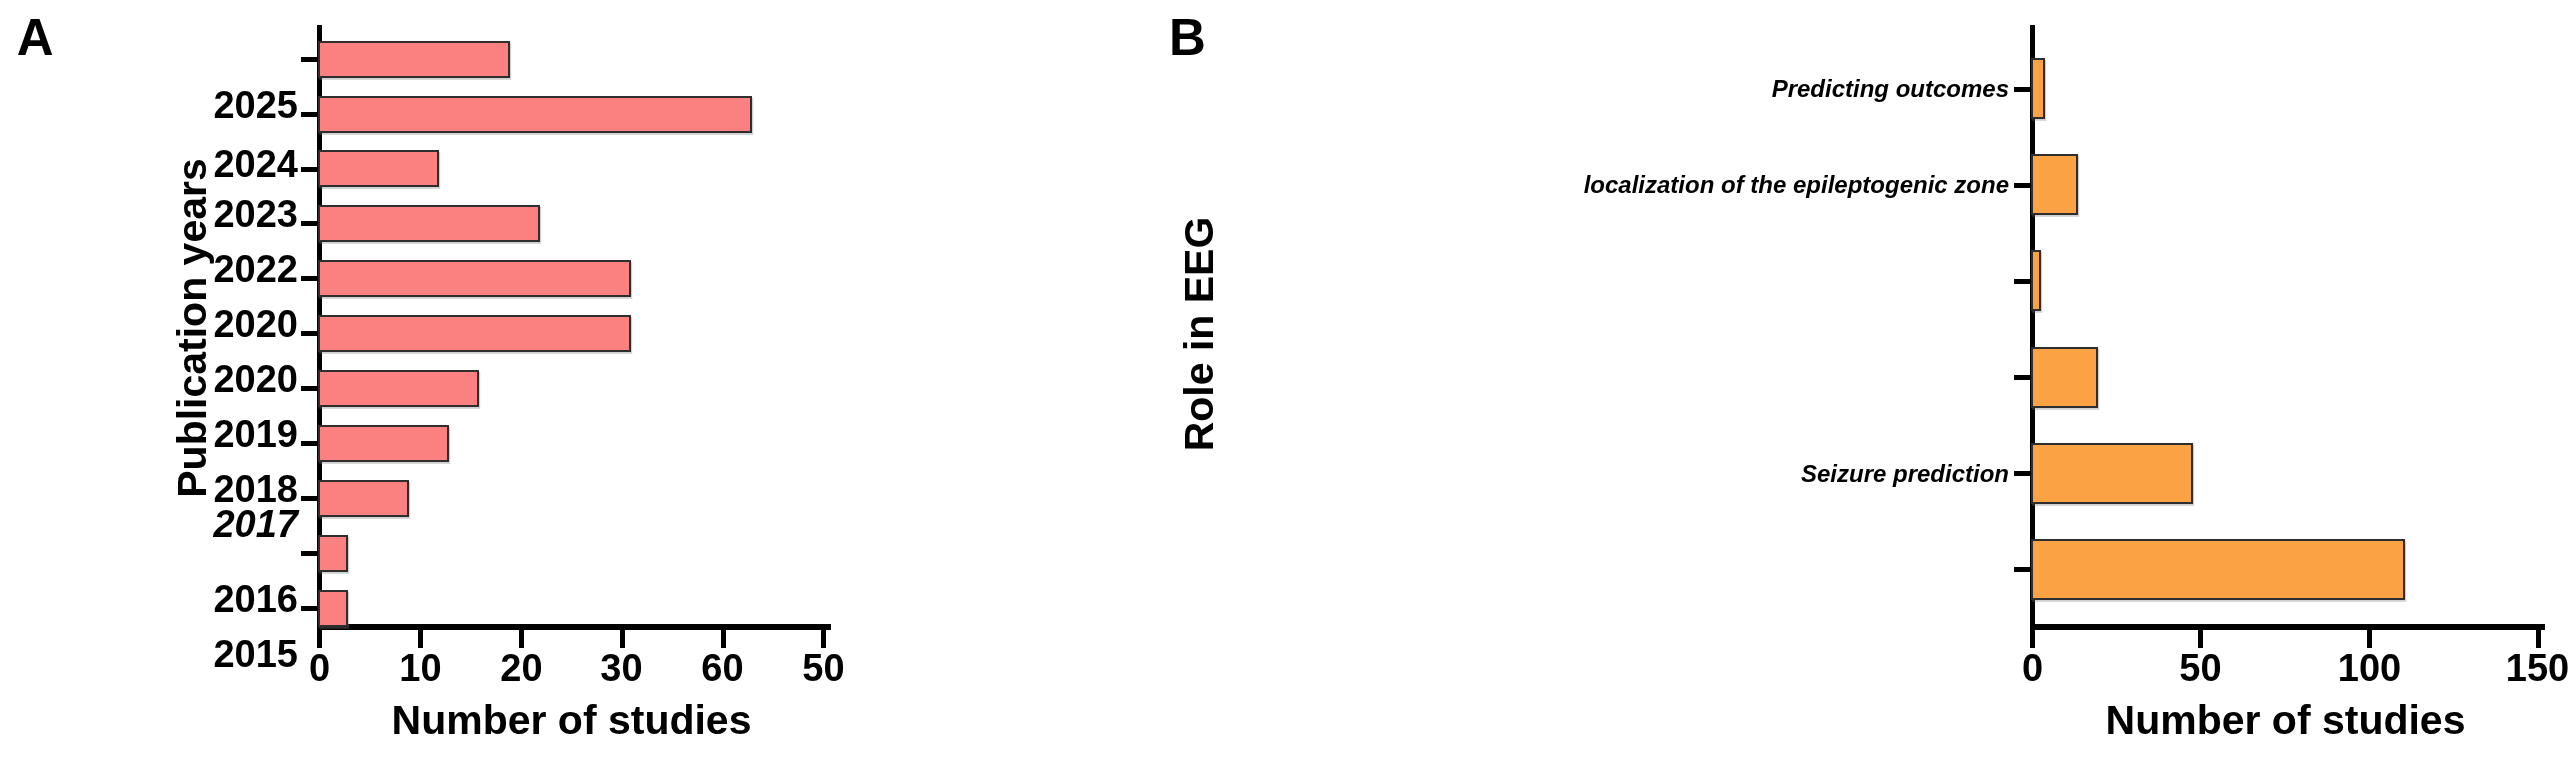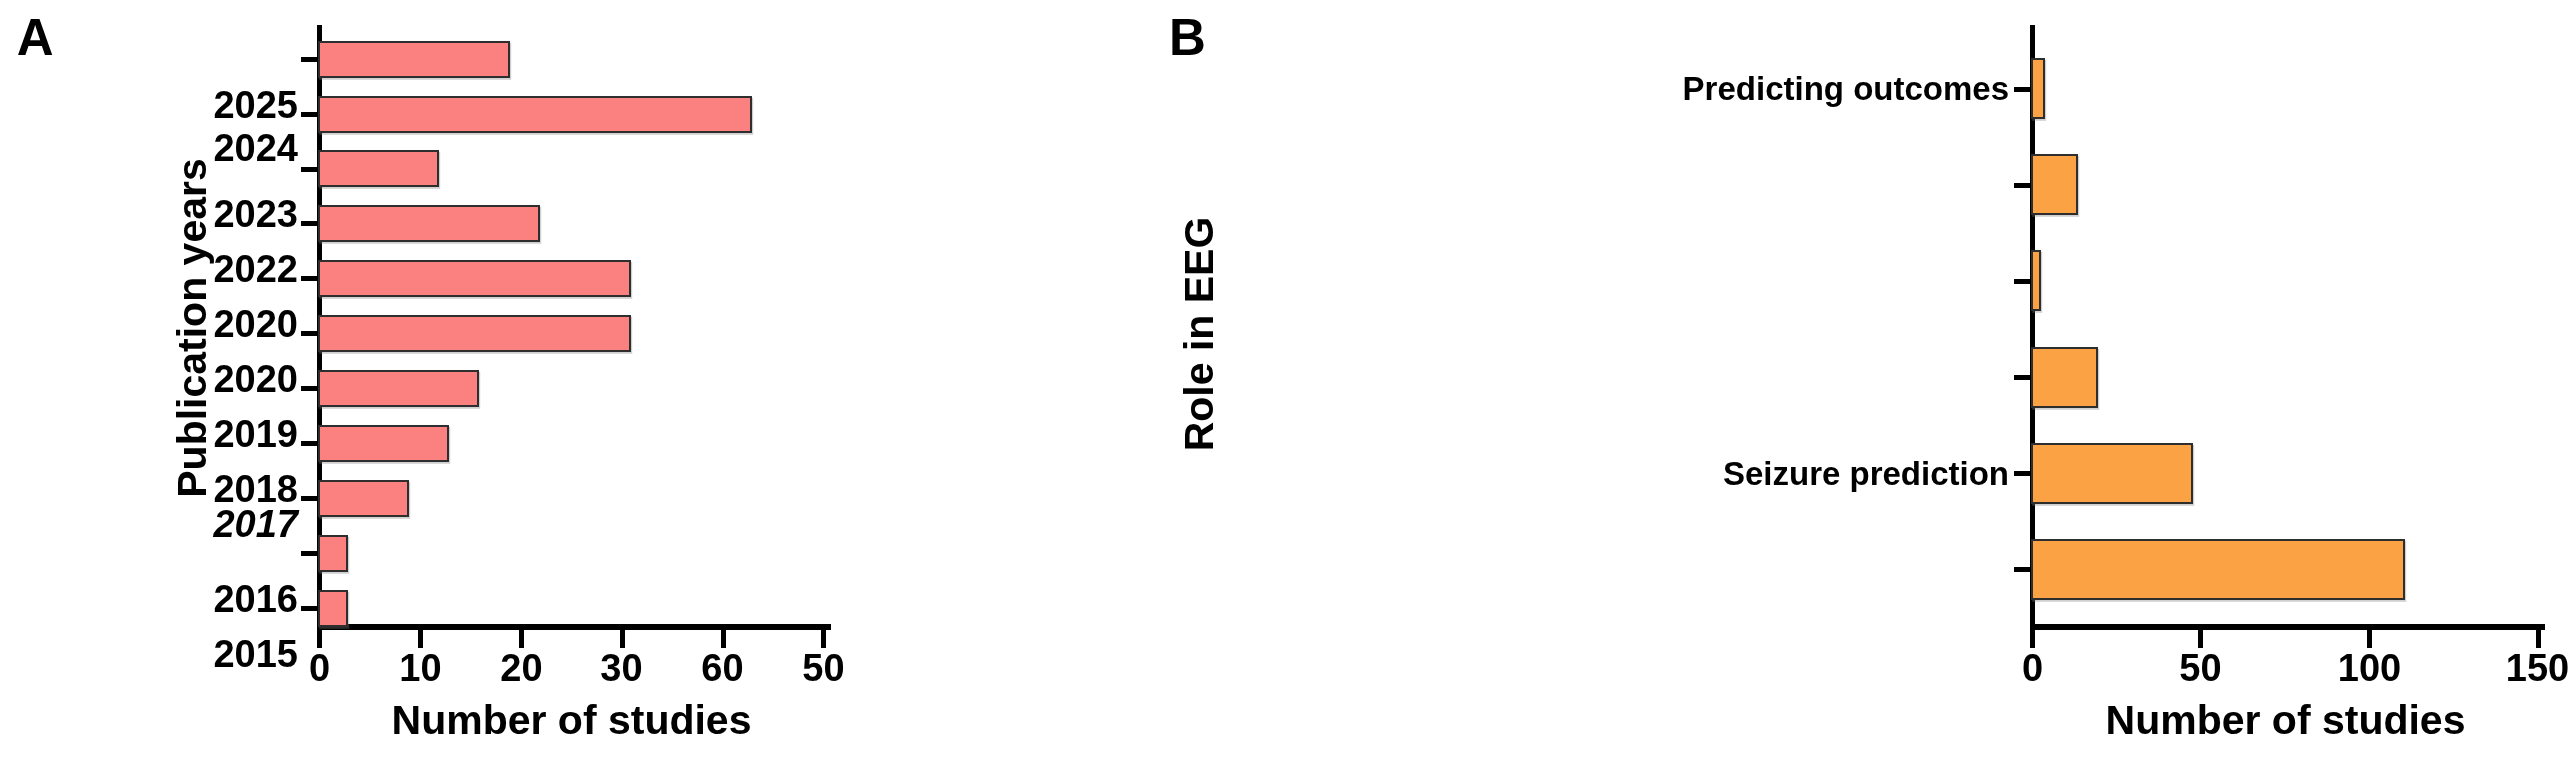--- a/index.html
+++ b/index.html
@@ -56,21 +56,21 @@
   }
   .cat-label {
     position: absolute;
     font-weight: 700;
     white-space: nowrap;
     text-align: right;
     line-height: 43px;
     color: #000;
   }
   .cat-label.size-a { font-size: 38px; margin-top: 46px; }
-  .cat-label.size-b { font-size: 33px; line-height: 39px; }
+  .cat-label.size-b { font-size: 24px; line-height: 39px; font-style: italic; }
   .bar {
     position: absolute;
     box-sizing: border-box;
     border: 2.4px solid #2e2e2e;
     box-shadow: 1.2px 1.8px 0 rgba(120,120,120,0.35);
   }
 </style>
 </head>
 <body>
 
@@ -92,21 +92,21 @@
         <div class="tick" style="left: 620px; top: 630px; width: 4.8px; height: 18px;"></div>
         <div class="x-tick-label" style="left: 550px; top: 647px;">30</div>
         <div class="tick" style="left: 721px; top: 630px; width: 4.8px; height: 18px;"></div>
         <div class="x-tick-label" style="left: 651px; top: 647px;">60</div>
         <div class="tick" style="left: 821px; top: 630px; width: 4.8px; height: 18px;"></div>
         <div class="x-tick-label" style="left: 752px; top: 647px;">50</div>
         <div class="tick" style="left: 301px; top: 57px; width: 15.5px; height: 4.8px;"></div>
         <div class="cat-label size-a" style="right: 2278px; top: 38px;">2025</div>
         <div class="bar" style="left: 318px; top: 41px; width: 192px; height: 37px; background: rgb(251, 129, 129); border-color: rgb(46, 46, 46);"></div>
         <div class="tick" style="left: 301px; top: 112px; width: 15.5px; height: 4.8px;"></div>
-        <div class="cat-label size-a" style="right: 2278px; top: 81px;">2024</div>
+        <div class="cat-label size-a" style="right: 2278px; top: 97px;">2024</div>
         <div class="bar" style="left: 318px; top: 96px; width: 434px; height: 37px; background: rgb(251, 129, 129); border-color: rgb(46, 46, 46);"></div>
         <div class="tick" style="left: 301px; top: 167px; width: 15.5px; height: 4.8px;"></div>
         <div class="cat-label size-a" style="right: 2278px; top: 147px;">2023</div>
         <div class="bar" style="left: 318px; top: 150px; width: 121px; height: 37px; background: rgb(251, 129, 129); border-color: rgb(46, 46, 46);"></div>
         <div class="tick" style="left: 301px; top: 221px; width: 15.5px; height: 4.8px;"></div>
         <div class="cat-label size-a" style="right: 2278px; top: 202px;">2022</div>
         <div class="bar" style="left: 318px; top: 205px; width: 222px; height: 37px; background: rgb(251, 129, 129); border-color: rgb(46, 46, 46);"></div>
         <div class="tick" style="left: 301px; top: 276px; width: 15.5px; height: 4.8px;"></div>
         <div class="cat-label size-a" style="right: 2278px; top: 257px;">2020</div>
         <div class="bar" style="left: 318px; top: 260px; width: 313px; height: 37px; background: rgb(251, 129, 129); border-color: rgb(46, 46, 46);"></div>
@@ -143,20 +143,21 @@
         <div class="tick" style="left: 2198px; top: 630px; width: 4.8px; height: 18px;"></div>
         <div class="x-tick-label" style="left: 2129px; top: 647px;">50</div>
         <div class="tick" style="left: 2367px; top: 630px; width: 4.8px; height: 18px;"></div>
         <div class="x-tick-label" style="left: 2298px; top: 647px;">100</div>
         <div class="tick" style="left: 2536px; top: 630px; width: 4.8px; height: 18px;"></div>
         <div class="x-tick-label" style="left: 2466px; top: 647px;">150</div>
         <div class="tick" style="left: 2014px; top: 87px; width: 15.5px; height: 4.8px;"></div>
         <div class="cat-label size-b" style="right: 567px; top: 69px;">Predicting outcomes</div>
         <div class="bar" style="left: 2031px; top: 58px; width: 13.5px; height: 61px; background: rgb(251, 162, 68); border-color: rgb(46, 46, 46);"></div>
         <div class="tick" style="left: 2014px; top: 183px; width: 15.5px; height: 4.8px;"></div>
+        <div class="cat-label size-b" style="right: 567px; top: 165px;">localization of the epileptogenic zone</div>
         <div class="bar" style="left: 2031px; top: 154px; width: 47px; height: 61px; background: rgb(251, 162, 68); border-color: rgb(46, 46, 46);"></div>
         <div class="tick" style="left: 2014px; top: 279px; width: 15.5px; height: 4.8px;"></div>
         <div class="bar" style="left: 2031px; top: 250px; width: 10px; height: 61px; background: rgb(251, 162, 68); border-color: rgb(46, 46, 46);"></div>
         <div class="tick" style="left: 2014px; top: 375px; width: 15.5px; height: 4.8px;"></div>
         <div class="bar" style="left: 2031px; top: 347px; width: 67px; height: 61px; background: rgb(251, 162, 68); border-color: rgb(46, 46, 46);"></div>
         <div class="tick" style="left: 2014px; top: 471px; width: 15.5px; height: 4.8px;"></div>
         <div class="cat-label size-b" style="right: 567px; top: 454px;">Seizure prediction</div>
         <div class="bar" style="left: 2031px; top: 443px; width: 162px; height: 61px; background: rgb(251, 162, 68); border-color: rgb(46, 46, 46);"></div>
         <div class="tick" style="left: 2014px; top: 567px; width: 15.5px; height: 4.8px;"></div>
         <div class="bar" style="left: 2031px; top: 539px; width: 374px; height: 61px; background: rgb(251, 162, 68); border-color: rgb(46, 46, 46);"></div>

